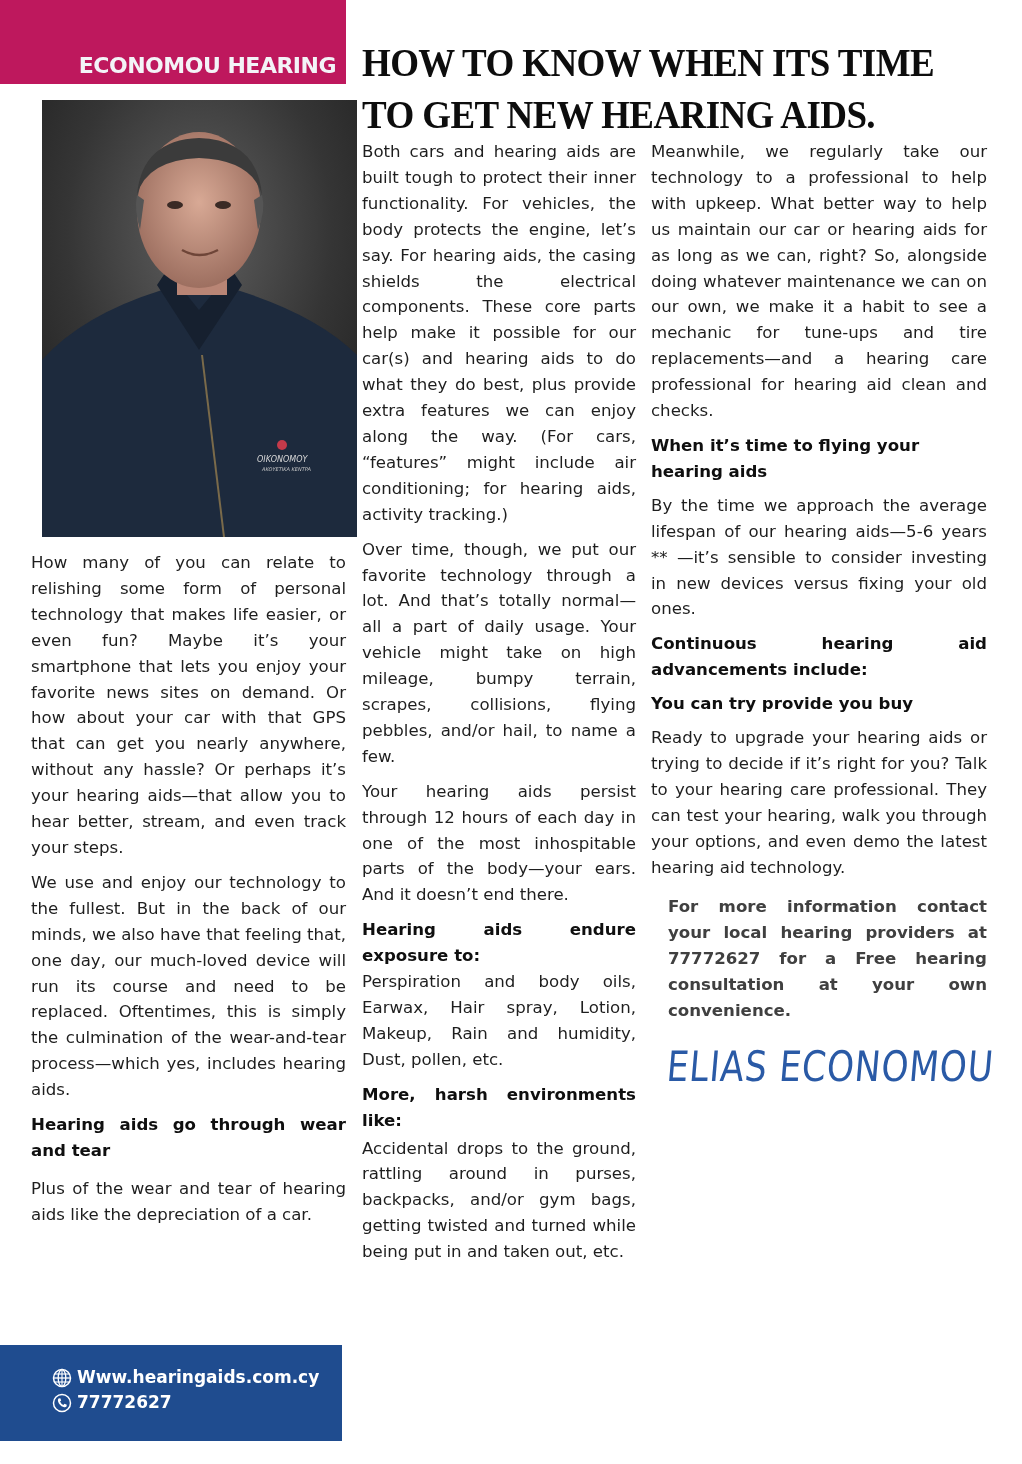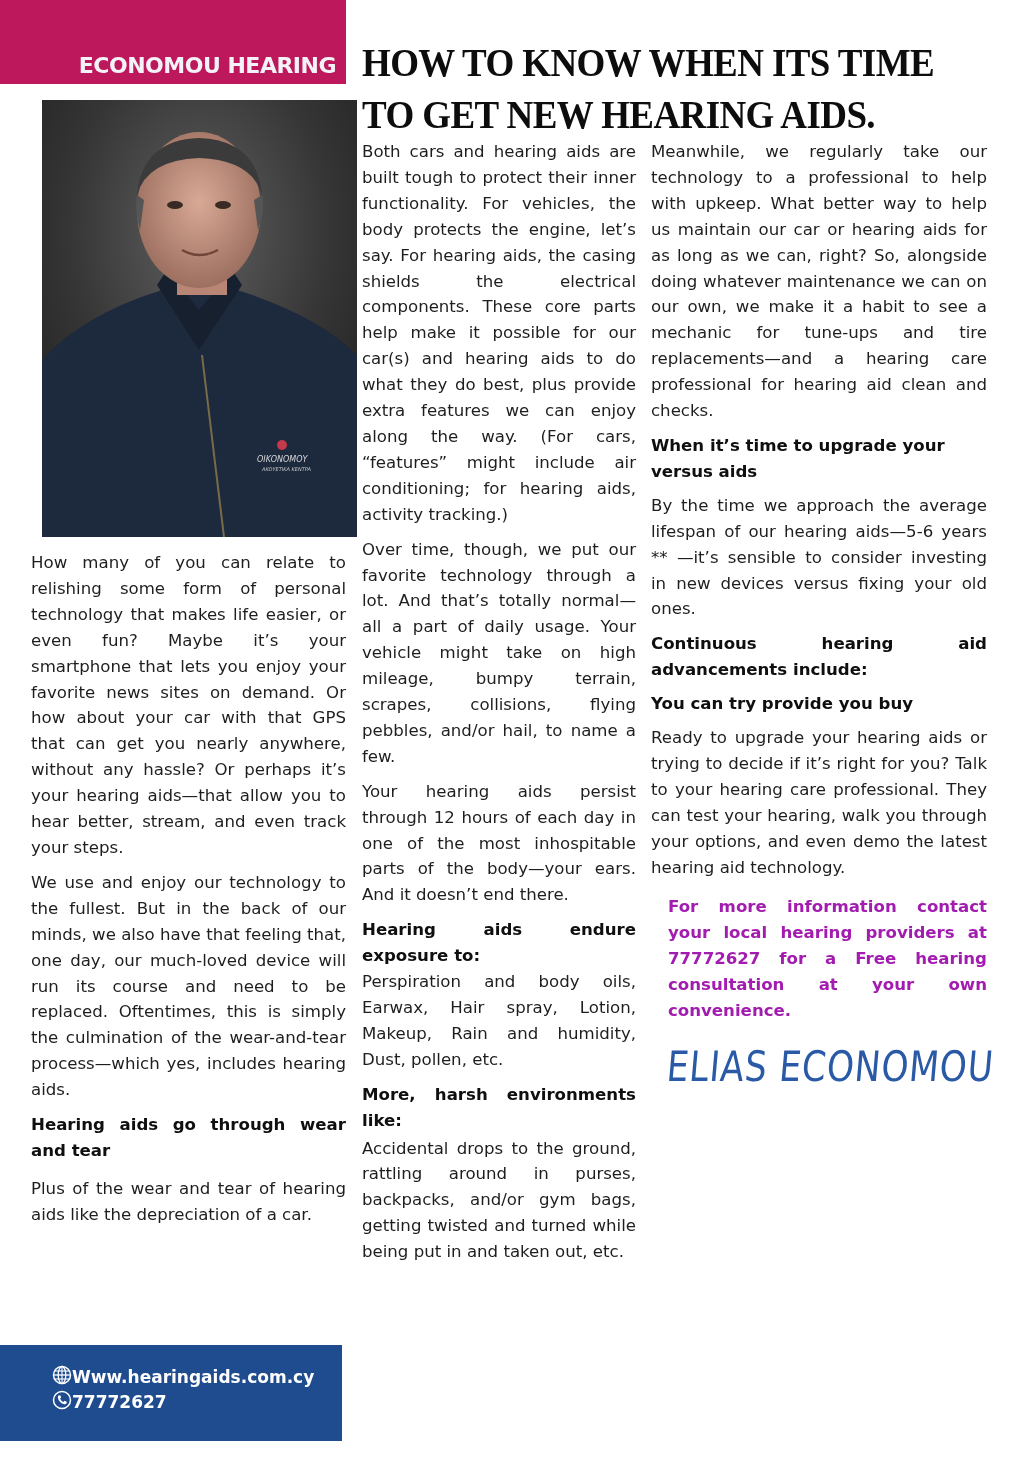--- a/index.html
+++ b/index.html
@@ -41,36 +41,36 @@
   .col h3 {
     font-size: 16.6px; line-height: 25.9px; font-weight: bold; color: #0f0f0f;
     margin-bottom: 8px; text-align: justify;
   }
   .col h3.tight { margin-bottom: 0; }
   .col-left { left: 31px; top: 550px; width: 315px; }
   .col-mid { left: 362px; top: 139px; width: 274px; }
   .col-right { left: 651px; top: 139px; width: 336px; }
 
   .cta {
-    color: #a21caf; font-weight: bold; font-size: 16.6px; line-height: 26px;
+    color: #404040; font-weight: bold; font-size: 16.6px; line-height: 26px;
     text-align: justify; margin-left: 17px; margin-top: 14px;
   }
   .signature {
     margin-left: 16px; margin-top: 30px;
     font-family: "DejaVu Sans", sans-serif; font-size: 42px; color: #2a5aa6;
     letter-spacing: 1px; transform: scaleX(0.82) skewX(-6deg); transform-origin: left;
     font-weight: normal; white-space: nowrap;
   }
 
   .contact-box {
     position: absolute; left: 0; top: 1345px; width: 342px; height: 96px;
     background: #1f4c8f; color: #ffffff;
     padding: 20px 0 0 52px; font-weight: bold; font-size: 17px; line-height: 25px;
   }
-  .contact-row { display: flex; align-items: flex-start; }
+  .contact-row { display: flex; align-items: center; gap: 5px; }
   .contact-row svg { width: 20px; height: 20px; flex: none; }
 </style>
 </head>
 <body>
 
 <div class="brand-banner">
   <div class="brand-name">ECONOMOU HEARING</div>
 </div>
 
 <h1 class="headline">
@@ -121,21 +121,21 @@
   <p>Over time, though, we put our favorite technology through a lot. And that’s totally normal—all a part of daily usage. Your vehicle might take on high mileage, bumpy terrain, scrapes, collisions, flying pebbles, and/or hail, to name a few.</p>
   <p>Your hearing aids persist through 12 hours of each day in one of the most inhospitable parts of the body—your ears. And it doesn’t end there.</p>
   <h3 class="tight">Hearing aids endure exposure to:</h3>
   <p>Perspiration and body oils, Earwax, Hair spray, Lotion, Makeup, Rain and humidity, Dust, pollen, etc.</p>
   <h3 class="tight" style="margin-bottom:2px;">More, harsh environments like:</h3>
   <p>Accidental drops to the ground, rattling around in purses, backpacks, and/or gym bags, getting twisted and turned while being put in and taken out, etc.</p>
 </div>
 
 <div class="col col-right">
   <p>Meanwhile, we regularly take our technology to a professional to help with upkeep. What better way to help us maintain our car or hearing aids for as long as we can, right? So, alongside doing whatever maintenance we can on our own, we make it a habit to see a mechanic for tune-ups and tire replacements—and a hearing care professional for hearing aid clean and checks.</p>
-  <h3 style="text-align:left;">When it’s time to upgrade your versus aids</h3>
+  <h3 style="text-align:left;">When it’s time to flying your hearing aids</h3>
   <p>By the time we approach the average lifespan of our hearing aids—5-6 years ** —it’s sensible to consider investing in new devices versus fixing your old ones.</p>
   <h3>Continuous hearing aid advancements include:</h3>
   <h3>You can try provide you buy</h3>
   <p>Ready to upgrade your hearing aids or trying to decide if it’s right for you? Talk to your hearing care professional. They can test your hearing, walk you through your options, and even demo the latest hearing aid technology.</p>
   <div class="cta">For more information contact your local hearing providers at 77772627 for a Free hearing consultation at your own convenience.</div>
   <div class="signature">ELIAS ECONOMOU</div>
 </div>
 
 <div class="contact-box">
   <div class="contact-row">

